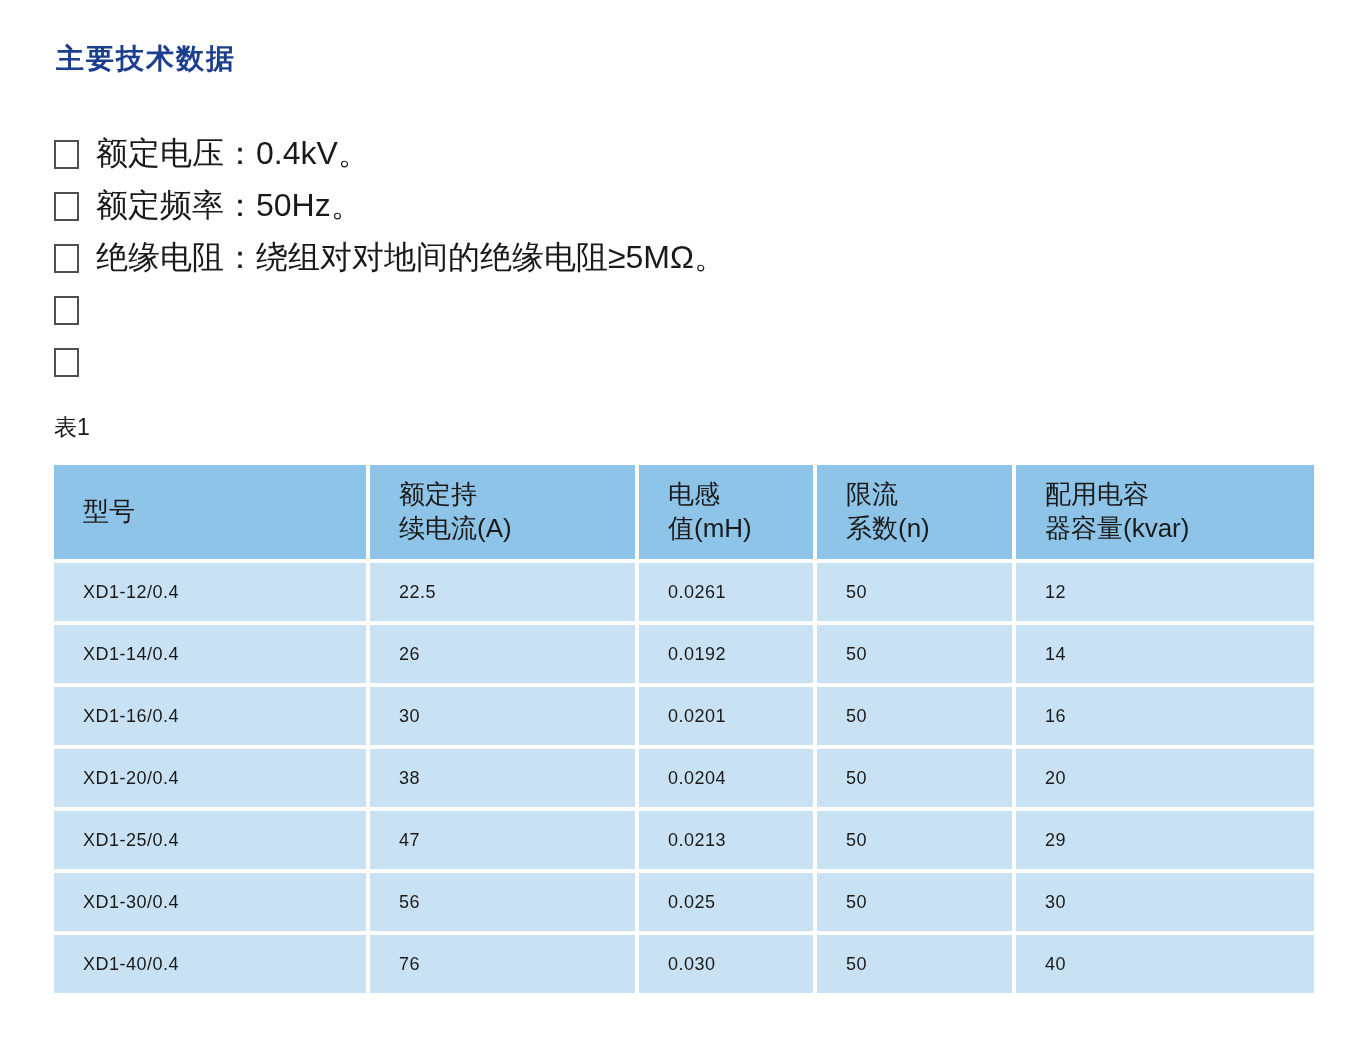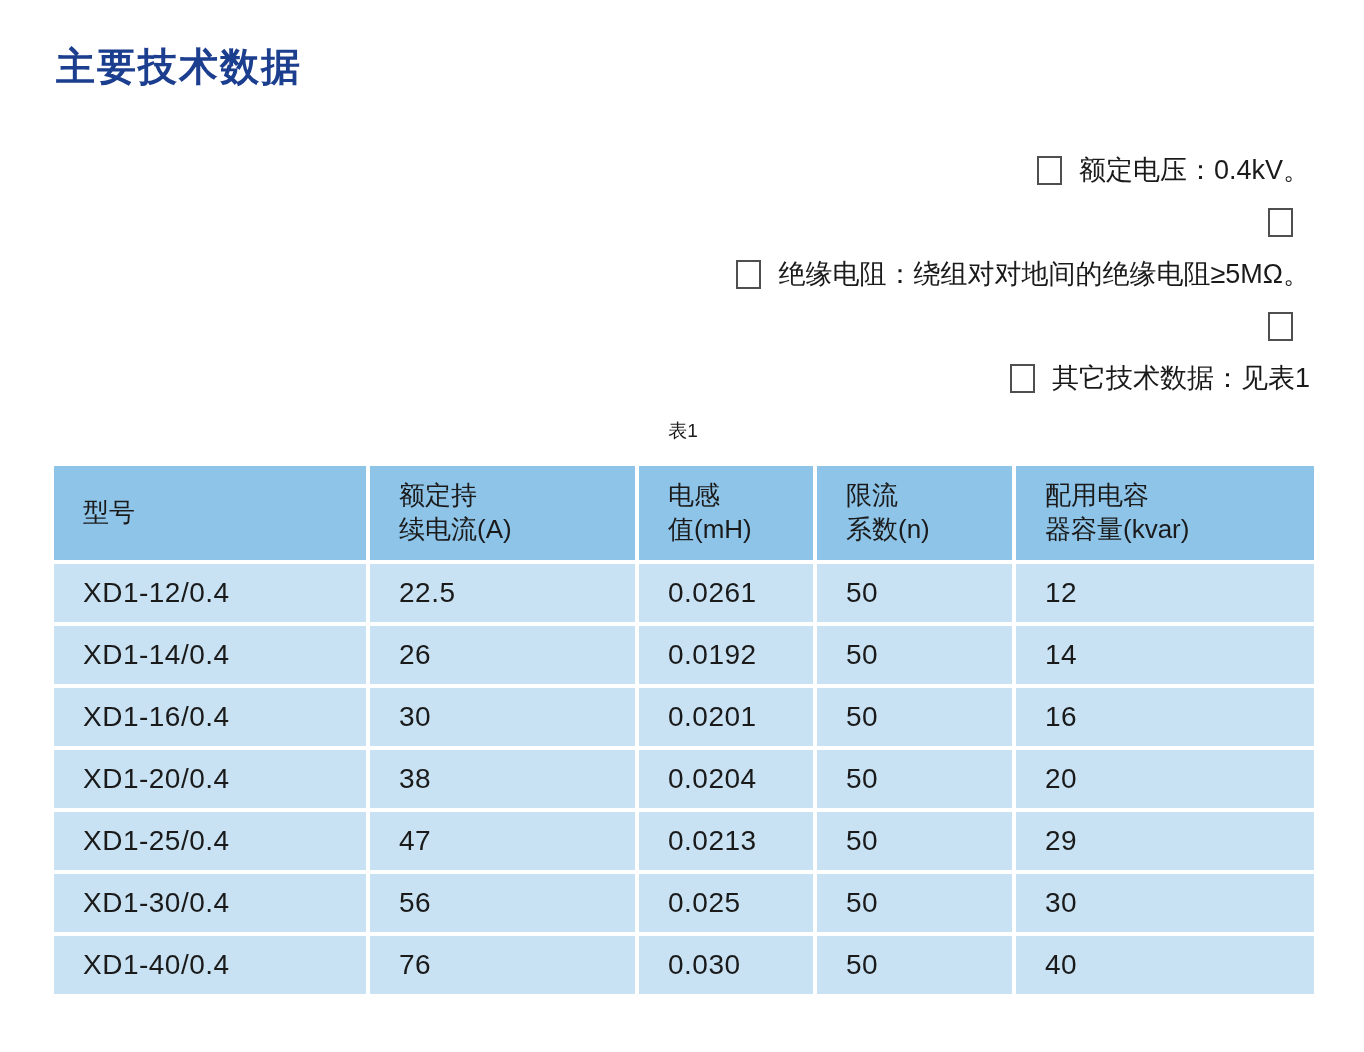--- a/index.html
+++ b/index.html
@@ -19,51 +19,50 @@
     width: 1364px;
     height: 1052px;
     font-family: "Liberation Sans", "DejaVu Sans", sans-serif;
     color: var(--text-color);
     overflow: hidden;
   }
   .page {
     padding: 40px 54px 0 54px;
   }
   .page-title {
-    font-size: 39px;
+    font-size: 28px;
     font-weight: bold;
     color: var(--title-color);
     margin: 0 0 0 2px;
     letter-spacing: 2px;
   }
   .spec-list {
     list-style: none;
     margin: 50px 0 0 0;
     padding: 0;
   }
   .spec-item {
     display: flex;
     align-items: center;
     height: 52px;
-    font-size: 27px;
-    justify-content: flex-end;
+    font-size: 32px;
   }
   .checkbox {
     width: 25px;
     height: 29px;
     border: 2px solid var(--checkbox-border);
     background: #ffffff;
     margin-right: 17px;
     flex: none;
   }
   .table-caption {
     width: 1260px;
-    text-align: center;
-    font-size: 19px;
-    margin-top: 14px;
+    text-align: left;
+    font-size: 23px;
+    margin-top: 24px;
     margin-bottom: 22px;
     padding-right: 2px;
   }
   .data-table {
     display: grid;
     grid-template-columns: 312px 265px 174px 195px 298px;
     grid-template-rows: 94px repeat(7, 58px);
     gap: 4px;
     width: 1260px;
   }
@@ -75,49 +74,49 @@
     padding-left: 29px;
     font-size: 26px;
     line-height: 1.3;
     white-space: pre-line;
   }
   .td {
     background: var(--row-bg);
     display: flex;
     align-items: center;
     padding-left: 29px;
-    font-size: 28px;
+    font-size: 18px;
     letter-spacing: 0.5px;
   }
 </style>
 </head>
 <body>
 
 <div class="page">
 
   <h1 class="page-title">主要技术数据</h1>
 
   <ul class="spec-list">
     <li class="spec-item">
       <span class="checkbox"></span>
       <span>额定电压：0.4kV。</span>
     </li>
     <li class="spec-item">
       <span class="checkbox"></span>
+      <span>额定频率：50Hz。</span>
     </li>
     <li class="spec-item">
       <span class="checkbox"></span>
       <span>绝缘电阻：绕组对对地间的绝缘电阻≥5MΩ。</span>
     </li>
     <li class="spec-item">
       <span class="checkbox"></span>
     </li>
     <li class="spec-item">
       <span class="checkbox"></span>
-      <span>其它技术数据：见表1</span>
     </li>
   </ul>
 
   <div class="table-caption">表1</div>
 
   <div class="data-table">
     <div class="table-row">
       <div class="th">型号</div>
       <div class="th">额定持
 续电流(A)</div>

